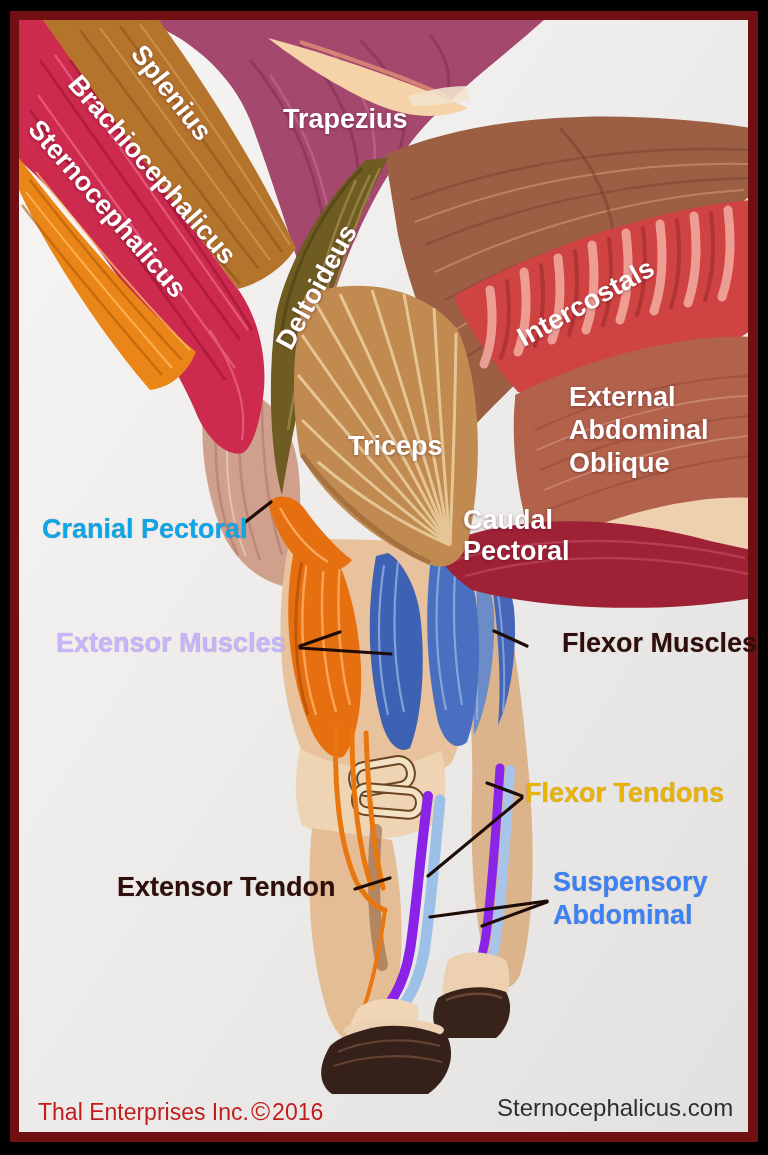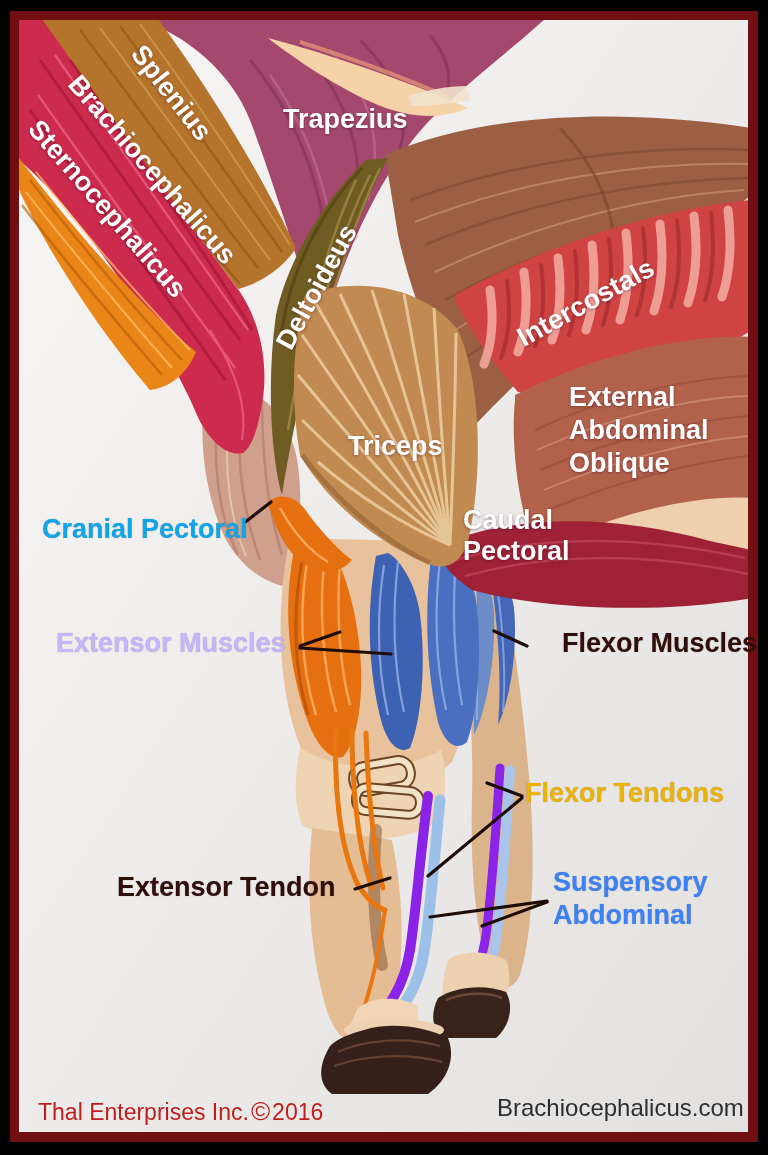--- a/index.html
+++ b/index.html
@@ -269,15 +269,15 @@
       <div class="lbl lbl-dark" style="left: 531px; top: 628px; color: rgb(47, 15, 12); margin-left: 31px;">Flexor Muscles</div>
       <div class="lbl lbl-dark" style="left: 525px; top: 778px; color: #eab308;">Flexor Tendons</div>
       <div class="lbl lbl-dark" style="left: 117px; top: 872px; color: rgb(47, 15, 12);">Extensor Tendon</div>
       <div class="lbl lbl-dark" style="left: 553px; top: 866px; line-height: 33px; color: #3b82f6;">
         <div>Suspensory</div>
         <div>Abdominal</div>
       </div>
     </div>
 
   <div class="footer-credit" style="color: rgb(193, 29, 29);"><span>Thal Enterprises Inc.</span><span class="csym">©</span><span>2016</span></div>
-  <div class="footer-site" style="color: rgb(46, 46, 46);">Brachiocephalicus.com</div>
+  <div class="footer-site" style="color: rgb(46, 46, 46);">Sternocephalicus.com</div>
 
 </div>
 
 </body></html>

